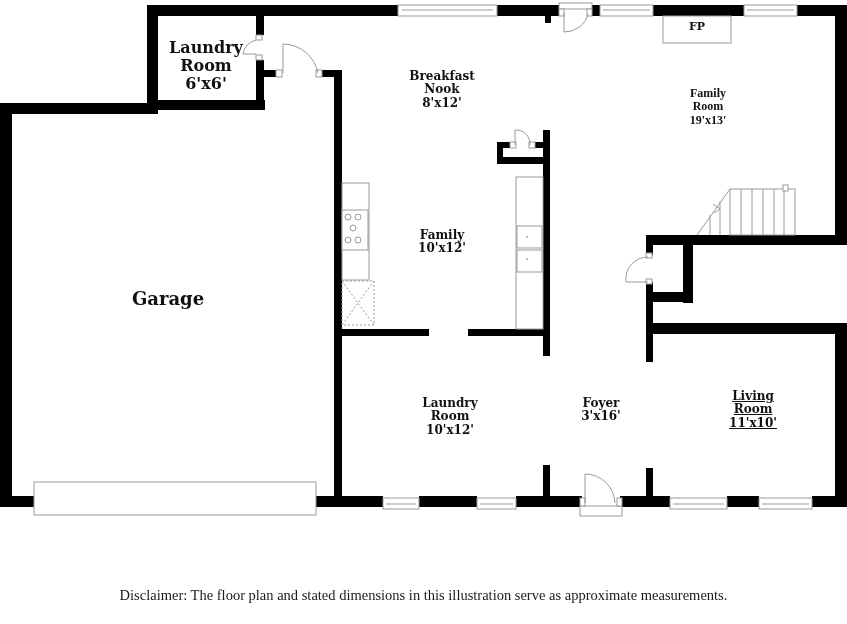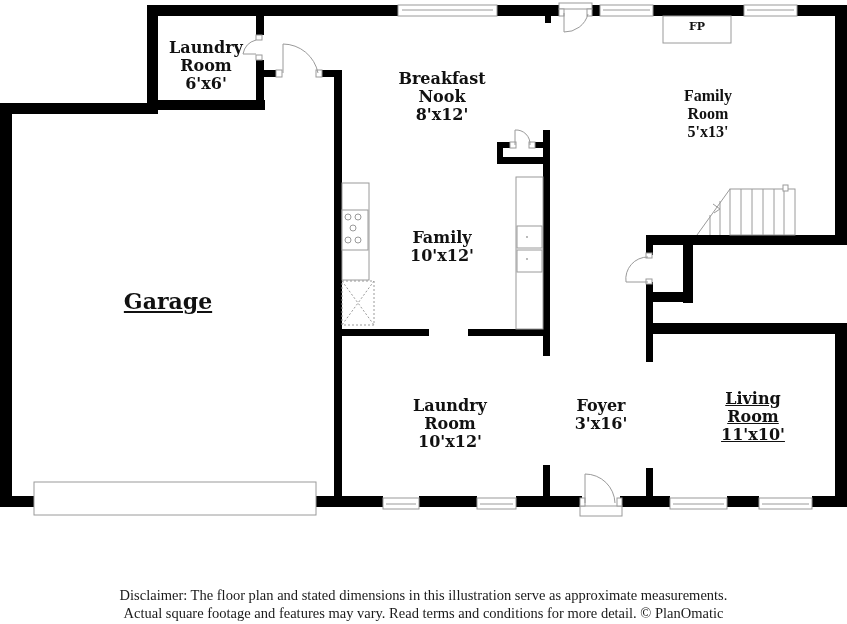--- a/index.html
+++ b/index.html
@@ -4,22 +4,22 @@
 <style>
   html, body { margin: 0; padding: 0; background: #ffffff; }
   body { width: 847px; height: 624px; position: relative; overflow: hidden; font-family: "DejaVu Serif", "Liberation Serif", serif; color: #111; }
   #plan { position: absolute; left: 0; top: 0; width: 847px; height: 570px; }
   .wall { fill: #000; }
   .thin { fill: #fff; stroke: #9a9a9a; stroke-width: 1; }
   .thin-line { stroke: #9a9a9a; stroke-width: 1; fill: none; }
   .dash { stroke: #9a9a9a; stroke-width: 1; fill: none; stroke-dasharray: 2 2; }
   .label { position: absolute; text-align: center; font-weight: bold; line-height: 1.12; white-space: nowrap; transform: translateX(-50%); }
   .label span { display: block; }
-  .lg { font-size: 22px; line-height: 1.1; text-decoration: underline; }
-  .md { font-size: 16px; }
+  .lg { font-size: 18px; line-height: 1.1; }
+  .md { font-size: 12px; }
   .sm { font-size: 16px; }
   .fp { font-size: 11px; }
   #disclaimer { position: absolute; left: 0; top: 586px; width: 847px; text-align: center; font-family: "Liberation Serif", "DejaVu Serif", serif; font-size: 14.5px; line-height: 18px; color: #1a1a1a; }
   #disclaimer span { display: block; }
 </style>
 </head>
 <body>
 
 <svg id="plan" viewBox="0 0 847 570" xmlns="http://www.w3.org/2000/svg">
 
@@ -185,21 +185,21 @@
 
 <div class="label md" style="left:442px; top:70px;">
   <span>Breakfast</span>
   <span>Nook</span>
   <span>8'x12'</span>
 </div>
 
 <div class="label md" style="left:708px; top:87px;font-family:Liberation Serif, serif;">
   <span>Family</span>
   <span>Room</span>
-  <span>5'x13'</span>
+  <span>19'x13'</span>
 </div>
 
 <div class="label fp" style="left:697px; top:21px;">
   <span>FP</span>
 </div>
 
 <div class="label md" style="left:442px; top:229px;">
   <span>Family</span>
   <span>10'x12'</span>
 </div>
@@ -220,14 +220,13 @@
 </div>
 
 <div class="label md" style="left:753px; top:390px;text-decoration:underline;">
   <span>Living</span>
   <span>Room</span>
   <span>11'x10'</span>
 </div>
 
 <div id="disclaimer">
   <span>Disclaimer: The floor plan and stated dimensions in this illustration serve as approximate measurements.</span>
-  <span>Actual square footage and features may vary. Read terms and conditions for more detail. © PlanOmatic</span>
 </div>
 
 </body></html>

